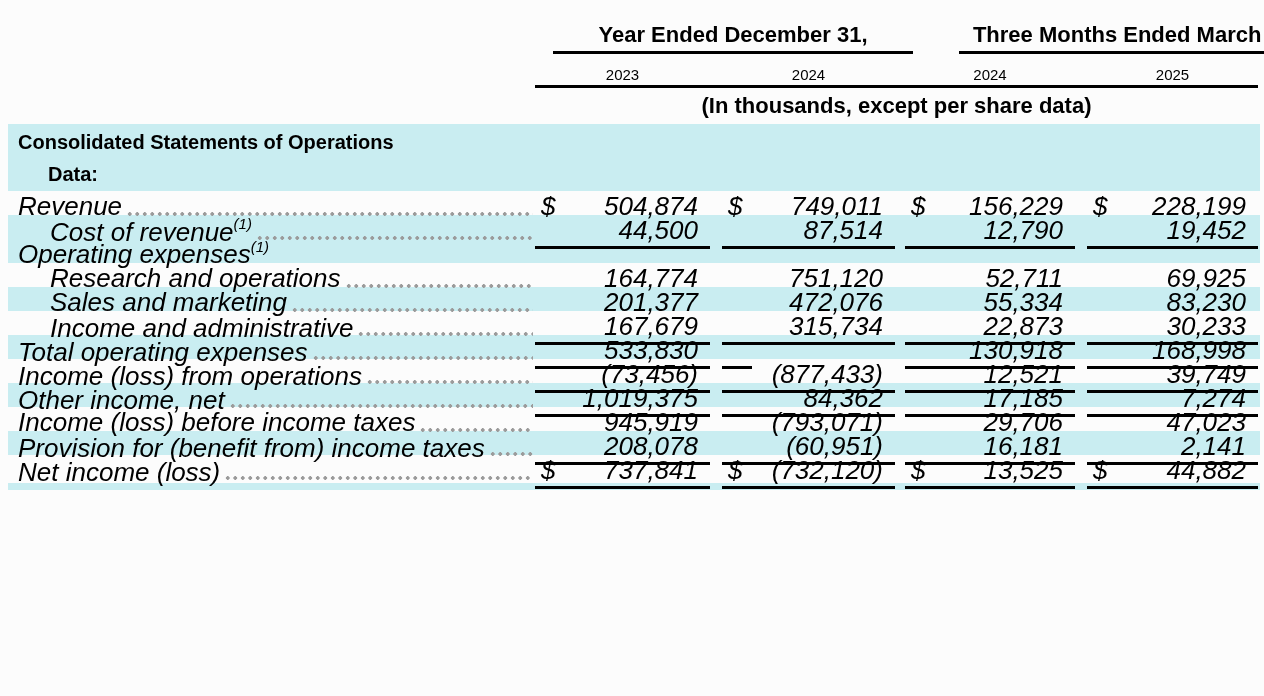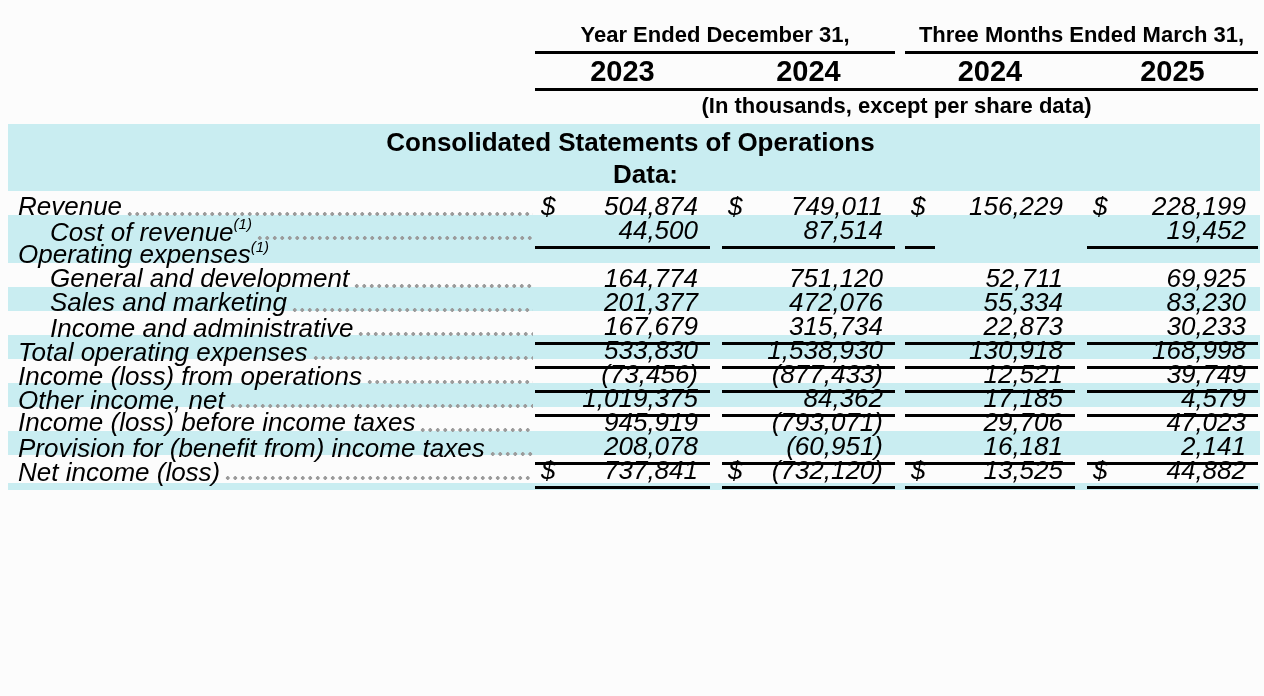--- a/index.html
+++ b/index.html
@@ -3,34 +3,34 @@
 <meta charset="utf-8">
 <style>
   :root{
     --bg:#fcfcfc; --hl:#c9edf1; --ink:#000; --rule:#000; --dot:#9b9b9b;
   }
   *{box-sizing:border-box; margin:0; padding:0;}
   body{background:var(--bg); font-family:"Liberation Sans", sans-serif; color:var(--ink);}
   .doc{width:1264px; height:696px; background:var(--bg); overflow:hidden; padding:22px 4px 0 8px;}
 
   
-  .grp-row{display:grid; grid-template-columns:527px 360px 10px 353px 1fr; height:30px;}
+  .grp-row{display:grid; grid-template-columns:527px 360px 10px 353px 1fr; height:30px;gap:18px;}
   .grp{display:flex; align-items:flex-end; justify-content:center;
        font-weight:700; font-size:22px; border-bottom:3px solid var(--rule); padding-bottom:3px; white-space:nowrap;}
   .years-row{display:grid; grid-template-columns:527px 1fr 2px; height:36px;}
   .years-wrap{display:grid; grid-template-columns:175px 12px 173px 10px 170px 12px 171px;
        border-bottom:3px solid var(--rule);}
-  .yr{display:flex; align-items:center; justify-content:center; font-weight:700; font-size:29px; padding-top:3px;}
+  .yr{display:flex; align-items:center; justify-content:center; font-weight:400; font-size:15px; padding-top:12px;}
   .y1{grid-column:1}.y2{grid-column:3}.y3{grid-column:5}.y4{grid-column:7}
   .note-row{display:grid; grid-template-columns:527px 723px 1fr; height:32px;}
   .note{display:flex; align-items:center; justify-content:center; font-weight:700; font-size:22px; padding-top:3px;}
 
   
   .section{background:var(--hl); height:67px; margin-top:4px; padding:2px 17px 0 10px;
-       font-weight:700; font-size:26px; line-height:32px;text-align:center;}
+       font-weight:700; font-size:20px; line-height:32px;}
   .section .l2{padding-left:30px;}
 
   
   .row{display:grid; grid-template-columns:527px 30px 145px 12px 30px 143px 10px 30px 140px 12px 30px 141px 1fr;
        height:24px;font-style:italic;}
   .row.hl{background:var(--hl);}
   .c{display:flex; align-items:center; font-size:26px;}
   .label{grid-column:1; padding-left:10px; white-space:nowrap;}
   .ind .label{padding-left:42px;}
   .lt{white-space:nowrap;}
@@ -97,35 +97,36 @@
     <div class="c label">
         <span class="lt">Cost of revenue</span>
         <span class="sup">(1)</span>
         <span class="dots"></span>
       </div>
     <div class="c d d1 vc"></div>
       <div class="c n n1 vc">44,500</div>
     <div class="c d d2 vc"></div>
       <div class="c n n2 vc">87,514</div>
     <div class="c d d3 vc"></div>
+      <div class="c n n3 vc">12,790</div>
     <div class="c d d4 vc"></div>
       <div class="c n n4 vc">19,452</div>
   </div>
 
 
   <div class="row hl nodots">
     <div class="c label">
         <span class="lt">Operating expenses</span>
         <span class="sup">(1)</span>
       </div>
   </div>
 
   <div class="row ind">
     <div class="c label">
-        <span class="lt">General and development</span>
+        <span class="lt">Research and operations</span>
         <span class="dots"></span>
       </div>
     <div class="c d d1 vc"></div>
       <div class="c n n1 vc">164,774</div>
     <div class="c d d2 vc"></div>
       <div class="c n n2 vc">751,120</div>
     <div class="c d d3 vc"></div>
       <div class="c n n3 vc">52,711</div>
     <div class="c d d4 vc"></div>
       <div class="c n n4 vc">69,925</div>
@@ -162,21 +163,20 @@
   </div>
 
   <div class="row hl ub">
     <div class="c label">
         <span class="lt">Total operating expenses</span>
         <span class="dots"></span>
       </div>
     <div class="c d d1 vc"></div>
       <div class="c n n1 vc">533,830</div>
     <div class="c d d2 vc"></div>
-      <div class="c n n2 vc">1,538,930</div>
     <div class="c d d3 vc"></div>
       <div class="c n n3 vc">130,918</div>
     <div class="c d d4 vc"></div>
       <div class="c n n4 vc">168,998</div>
   </div>
 
   <div class="row ub">
     <div class="c label">
         <span class="lt">Income (loss) from operations</span>
         <span class="dots"></span>
@@ -196,21 +196,21 @@
         <span class="lt">Other income, net</span>
         <span class="dots"></span>
       </div>
     <div class="c d d1 vc"></div>
       <div class="c n n1 vc">1,019,375</div>
     <div class="c d d2 vc"></div>
       <div class="c n n2 vc">84,362</div>
     <div class="c d d3 vc"></div>
       <div class="c n n3 vc">17,185</div>
     <div class="c d d4 vc"></div>
-      <div class="c n n4 vc">4,579</div>
+      <div class="c n n4 vc">7,274</div>
   </div>
 
   <div class="row">
     <div class="c label">
         <span class="lt">Income (loss) before income taxes</span>
         <span class="dots"></span>
       </div>
     <div class="c d d1 vc"></div>
       <div class="c n n1 vc">945,919</div>
     <div class="c d d2 vc"></div>

